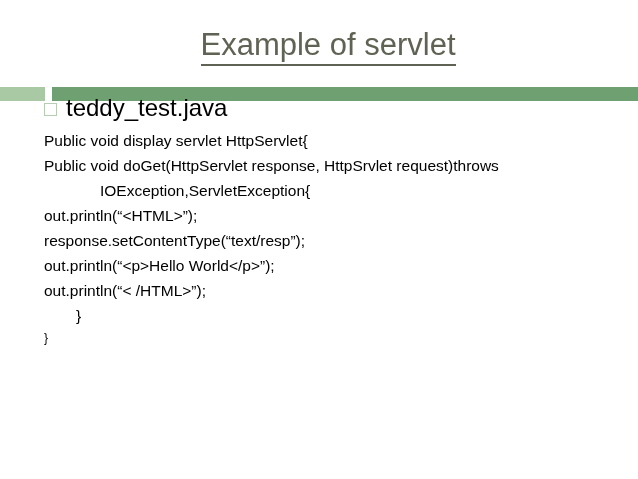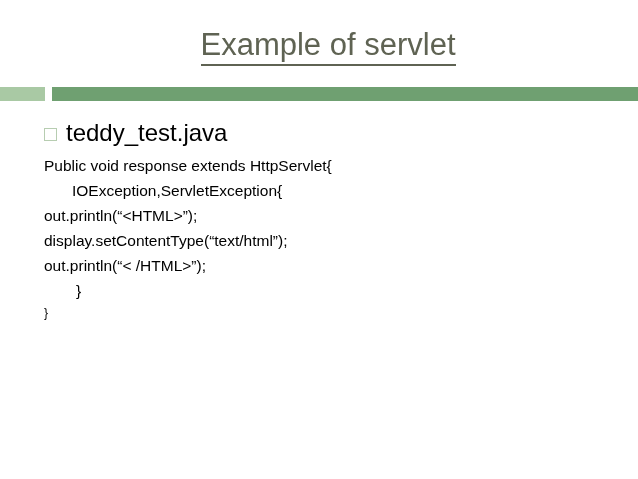--- a/index.html
+++ b/index.html
@@ -62,21 +62,21 @@
     top: 0;
     width: 586px;
     height: 14px;
     background: #6fa071;
   }
 
   
   .content {
     position: absolute;
     left: 0;
-    top: 117px;
+    top: 92px;
     width: 638px;
   }
 
   .bullet-row {
     display: flex;
     align-items: flex-start;
     padding-left: 44px;
     margin-bottom: 4px;
   }
   .bullet-square {
@@ -96,21 +96,21 @@
 
   .code-line {
     padding-left: 44px;
     padding-right: 18px;
     font-size: 15.5px;
     line-height: 25px;
     color: #000000;
     white-space: pre-wrap;
   }
   .code-line.indent-1 {
-    padding-left: 72px;
+    padding-left: 100px;
   }
   .code-line.indent-brace {
     padding-left: 76px;
   }
   .code-line.small {
     font-size: 12px;
     line-height: 20px;
   }
 </style>
 </head>
@@ -127,23 +127,25 @@
     <div class="bar-main"></div>
   </div>
 
   <div class="content">
 
     <div class="bullet-row">
       <span class="bullet-square"></span>
       <span class="bullet-label">teddy_test.java</span>
     </div>
 
-    <div class="code-line">Public void response extends HttpServlet{</div>
+    <div class="code-line">Public void display servlet HttpServlet{</div>
+    <div class="code-line">Public void doGet(HttpServlet response, HttpSrvlet request)throws</div>
     <div class="code-line indent-1">IOException,ServletException{</div>
     <div class="code-line">out.println(“&lt;HTML&gt;”);</div>
-    <div class="code-line">display.setContentType(“text/html”);</div>
+    <div class="code-line">response.setContentType(“text/resp”);</div>
+    <div class="code-line">out.println(“&lt;p&gt;Hello World&lt;/p&gt;”);</div>
     <div class="code-line">out.println(“&lt; /HTML&gt;”);</div>
     <div class="code-line indent-brace">}</div>
     <div class="code-line small">}</div>
 
   </div>
 
 </div>
 
 </body></html>

